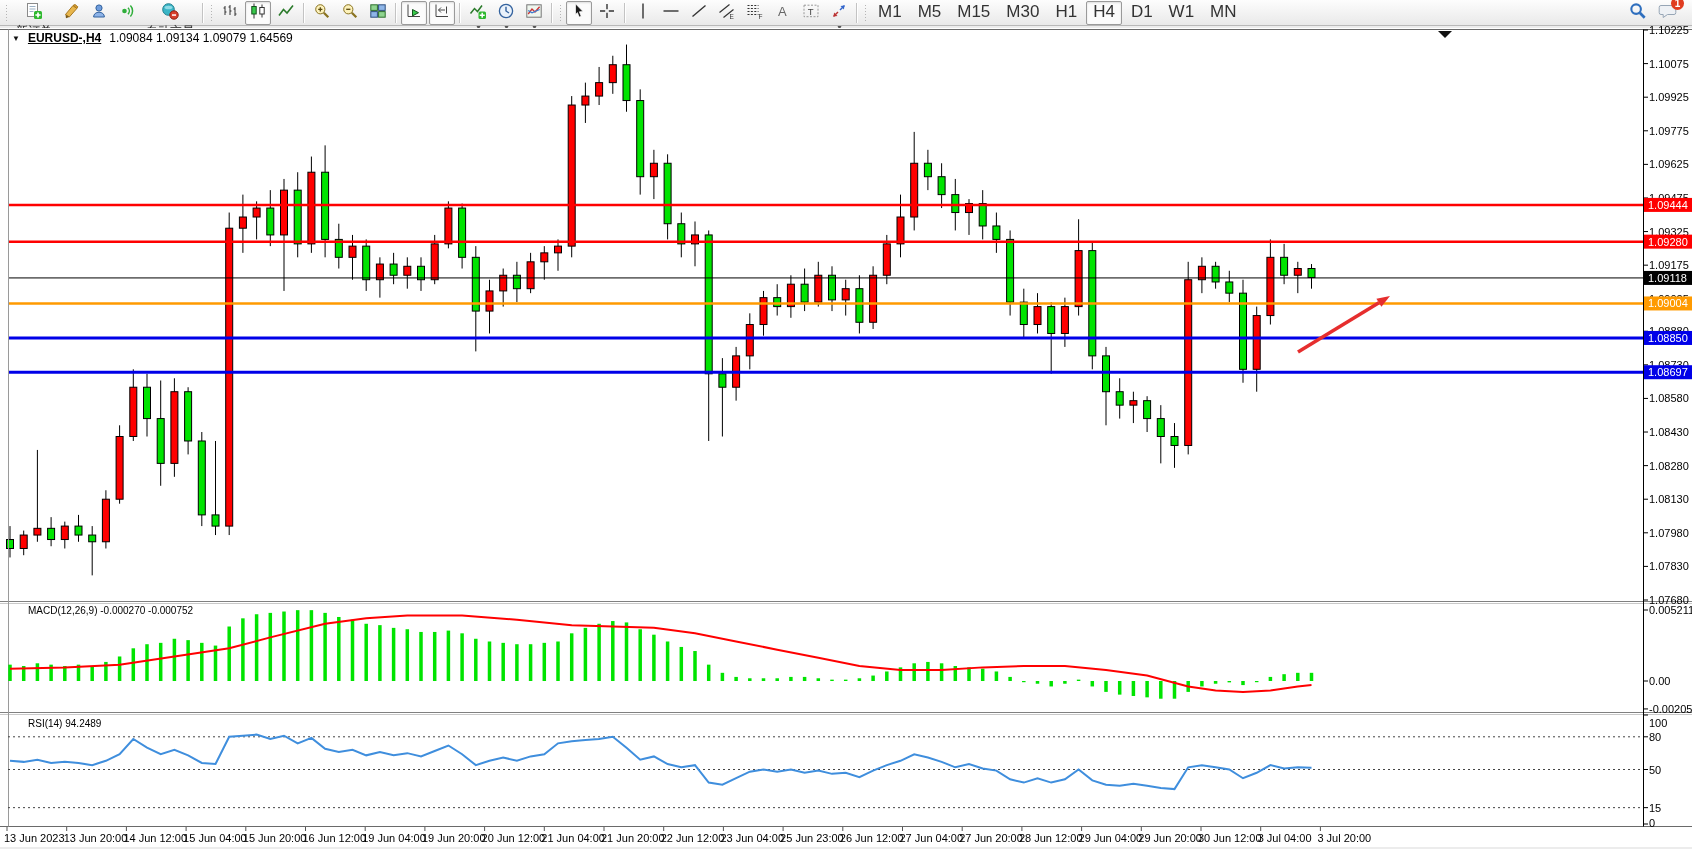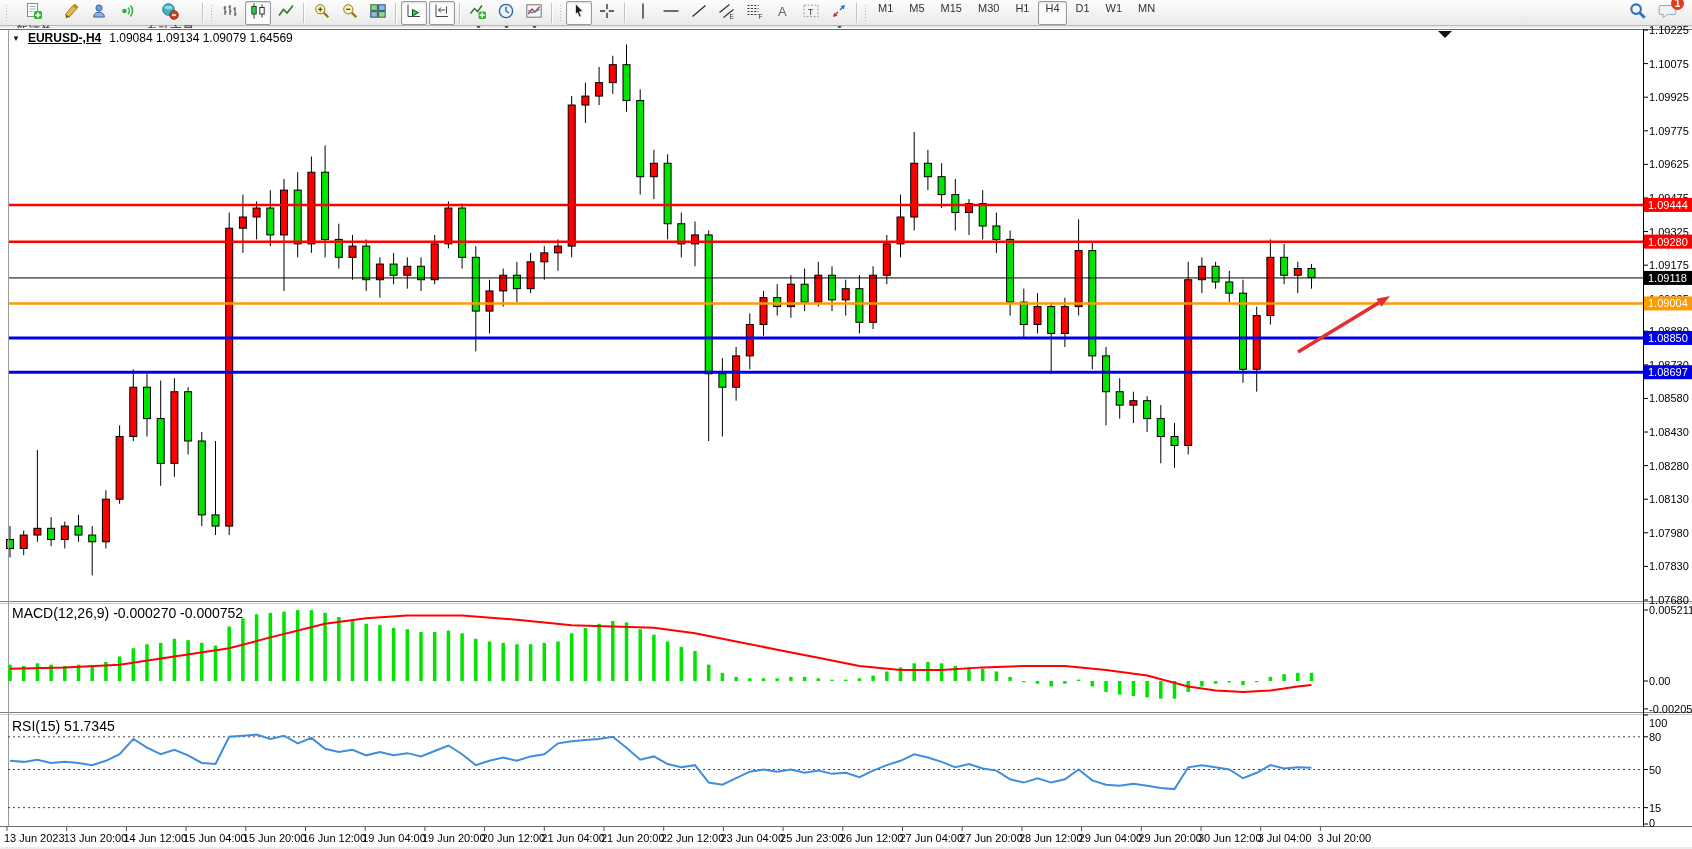--- a/index.html
+++ b/index.html
@@ -12,29 +12,29 @@
   .tb-group{display:flex;align-items:center;height:24px;}
   .tb-group.handle::before{content:"";width:3px;height:18px;margin:0 3px;
     background-image:radial-gradient(#b5b5b5 35%,transparent 40%);background-size:3px 3px;}
   .tb-sep{width:1px;height:20px;background:#c3c3c3;border-right:1px solid #fff;margin:0 3px;}
   .btn{display:flex;align-items:center;gap:3px;height:22px;padding:0 3px;margin:0 1px;
     border:1px solid transparent;border-radius:2px;font-size:12px;color:#222;cursor:default;flex-direction:column;}
   .btn.pressed{border:1px solid #9a9a9a;background:#fbfbfb;box-shadow:inset 0 1px 2px rgba(0,0,0,.12);}
   .btn .icon{width:18px;height:18px;display:inline-block;}
   .btn .icon svg{width:18px;height:18px;display:block;}
   .btn .dd{font-size:8px;color:#555;margin-left:1px;}
-  .btn.tf{font-size:11px;color:#333;padding:0 6px;font-weight:400;}
+  .btn.tf{font-size:17px;color:#333;padding:0 6px;font-weight:400;}
   .tb-right{position:absolute;right:6px;top:1px;display:flex;align-items:center;height:24px;}
   .badge{position:absolute;right:-6px;top:-4px;background:#e03c20;color:#fff;font-size:10px;
     font-weight:bold;border-radius:8px;min-width:13px;height:13px;line-height:13px;text-align:center;}
   .chatwrap{position:relative;margin-left:10px;margin-right:8px;}
   
   .chart-title{position:absolute;left:12px;top:31px;font-size:12px;color:#000;display:flex;gap:8px;align-items:center;}
   .chart-title .tri{font-size:8px;color:#111;}
-  .ind-label{position:absolute;left:12px;font-size:14px;color:#000;}
+  .ind-label{position:absolute;left:28px;font-size:10px;color:#000;}
   svg text{font-family:"Liberation Sans",sans-serif;}
 </style>
 </head>
 <body>
 
 <div class="app">
   <div class="toolbar" id="toolbar">
       <div class="tb-group handle">
         <div class="btn">
           <span class="icon">
@@ -766,14 +766,14 @@
         <text x="1317.4" y="842" font-size="11" fill="#000">3 Jul 20:00</text>
       </g>
     </svg>
 
   <div class="chart-title">
     <span class="tri">▼</span>
     <span style="font-weight:600;text-decoration:underline;">EURUSD-,H4</span>
     <span>1.09084 1.09134 1.09079 1.64569</span>
   </div>
   <div class="ind-label" style="top:605px;">MACD(12,26,9) -0.000270 -0.000752</div>
-  <div class="ind-label" style="top:718px;">RSI(15) 51.7345</div>
+  <div class="ind-label" style="top:718px;">RSI(14) 94.2489</div>
 </div>
 
 </body></html>

